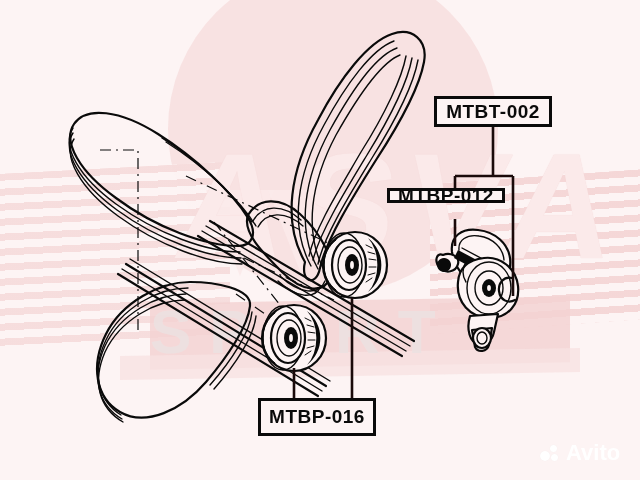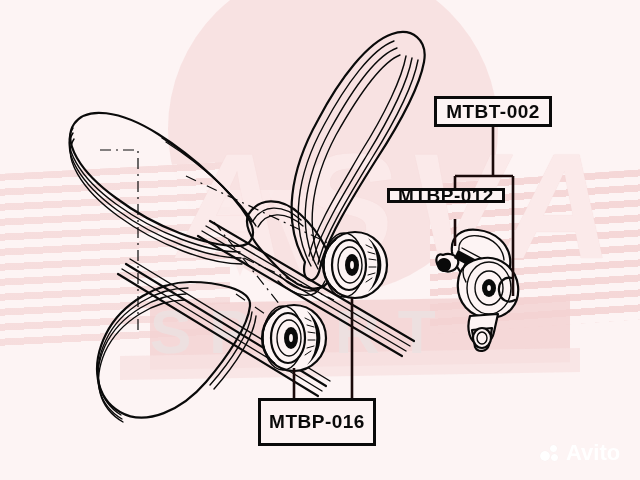--- a/index.html
+++ b/index.html
@@ -128,21 +128,21 @@
     font-size: 19px;
     letter-spacing: 0.5px;
     display: flex;
     align-items: center;
     justify-content: center;
     white-space: nowrap;
     text-align: right;
   }
   #label-mtbt-002 { left: 434px; top: 96px;  width: 118px; height: 31px; }
   #label-mtbp-012 { left: 387px; top: 188px; width: 118px; height: 15px; }
-  #label-mtbp-016 { left: 258px; top: 398px; width: 118px; height: 48px; }
+  #label-mtbp-016 { left: 258px; top: 398px; width: 118px; height: 38px; }
 
   
   .avito {
     position: absolute;
     left: 540px;
     top: 440px;
     display: flex;
     align-items: center;
     gap: 4px;
     user-select: none;

